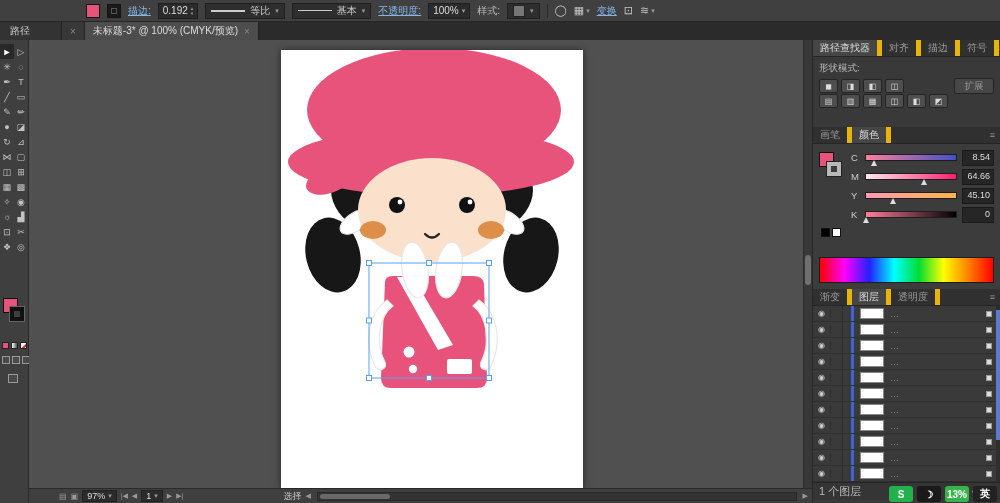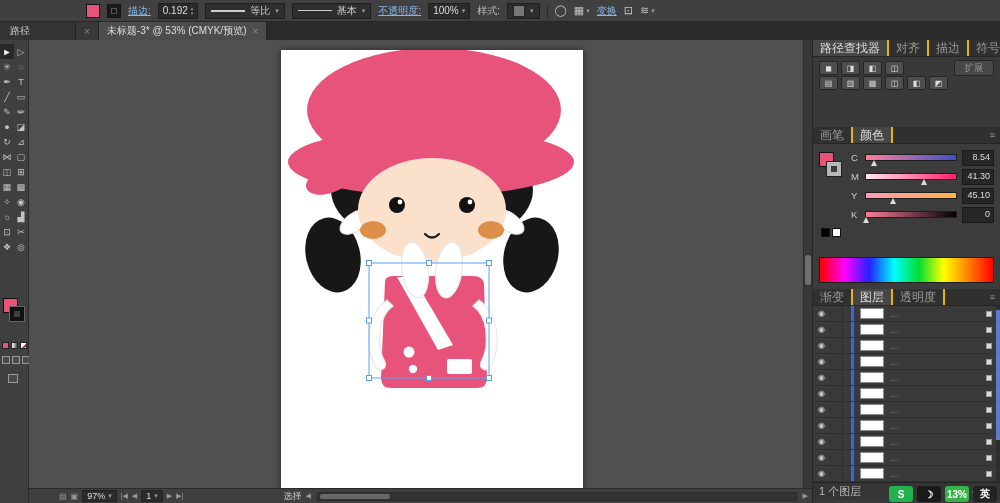--- a/index.html
+++ b/index.html
@@ -21,21 +21,21 @@
   .dropdown{background:#2e2e2e;border:1px solid #1f1f1f;height:16px;display:inline-flex;align-items:center;gap:5px;padding:0 5px;font-size:10px;color:#ccc}
   .linegfx{width:34px;height:2px;background:#ccc;display:inline-block}
   .linegfx.thin{height:1px}
   .caret{font-size:7px;color:#999}
   .tb-icon{color:#c2c2c2;font-size:11px;display:inline-flex;align-items:center;gap:2px}
   .mini-swatch{width:12px;height:12px;background:#777;border:1px solid #222;display:inline-block}
   .sep{width:1px;height:14px;background:#2a2a2a}
 
   
   .tabrow{position:absolute;left:0;top:22px;width:100%;height:18px;background:#2b2b2b;display:flex;align-items:stretch}
-  .path-label{width:76px;background:#333;border-right:1px solid #222;display:flex;align-items:center;padding-left:10px;font-size:10px;color:#ccc}
+  .path-label{width:62px;background:#333;border-right:1px solid #222;display:flex;align-items:center;padding-left:10px;font-size:10px;color:#ccc}
   .doc-tab{display:flex;align-items:center;gap:6px;padding:0 8px;font-size:10px;color:#9f9f9f;background:#383838;border-right:1px solid #222;white-space:nowrap;overflow:hidden;max-width:340px}
   .doc-tab.active{background:#4d4d4d;color:#ddd}
   .doc-tab .close{color:#888;font-size:10px}
 
   
   .toolbar{position:absolute;left:0;top:40px;width:29px;bottom:0;background:#3f3f3f;border-right:1px solid #2a2a2a}
   .tools-grid{display:grid;grid-template-columns:14px 14px;justify-content:center;padding-top:4px}
   .tool-cell{height:15px;display:flex;align-items:center;justify-content:center;font-size:9px;color:#c2c2c2;cursor:pointer}
   .tool-cell.active{background:#282828;color:#fff}
   .swatch-area{margin-top:44px;position:relative;height:110px}
@@ -60,21 +60,21 @@
   svg .c-hair{fill:var(--hair)}
   svg .c-skin{fill:var(--skin)}
   svg .c-cheek{fill:var(--cheek)}
   svg .c-white{fill:#fff;stroke:#e8e8e8;stroke-width:1.2}
   svg .c-selrect{fill:none;stroke:var(--sel);stroke-width:1}
   svg .handle{fill:#fff;stroke:var(--sel);stroke-width:1}
 
   
   .rightdock{position:absolute;right:0;top:40px;width:188px;bottom:0;background:#393939;border-left:1px solid #262626;font-size:10px;display:flex;flex-direction:column}
   .panel-tabs{display:flex;height:17px;background:#303030;border-bottom:1px solid #262626;align-items:stretch;flex:none}
-  .panel-tab{padding:8px 7px;display:flex;align-items:center;color:#999;font-size:12px;border-right:2px solid #eab308;white-space:nowrap;cursor:pointer}
+  .panel-tab{padding:8px 7px;display:flex;align-items:center;color:#999;font-size:10px;border-right:5px solid #eab308;white-space:nowrap;cursor:pointer}
   .panel-tab.active{background:#464646;color:#ddd}
   .menu-glyph{margin-left:auto;padding-right:5px;color:#999;display:flex;align-items:center;font-size:9px}
   .pf-section{height:70px;padding:3px 6px;flex:none}
   .pf-label{color:#bbb;font-size:9.5px;margin:2px 0 3px}
   .btnrow{display:flex;align-items:center;gap:3px}
   .icon-btn{width:19px;height:14px;background:#4e4e4e;border:1px solid #242424;border-radius:2px;display:inline-flex;align-items:center;justify-content:center;font-size:8px;color:#ddd;cursor:pointer}
   .expand-btn{margin-left:auto;width:40px;height:16px;background:#474747;border:1px solid #242424;border-radius:2px;color:#9a9a9a;font-size:9.5px;display:flex;align-items:center;justify-content:center;cursor:pointer}
   .color-panel{height:145px;padding:6px;display:flex;flex-direction:column;flex:none;background:#3c3c3c}
   .color-main{display:flex;gap:6px}
   .swatch-stack{position:relative;width:26px;height:30px;flex:none}
@@ -172,21 +172,21 @@
         <span class="caret">▾</span>
     </span>
   </div>
 
   <div class="tabrow">
     <div class="path-label">路径</div>
     <div class="doc-tab">
       <span class="close">×</span>
     </div>
     <div class="doc-tab active">
-      <span>未标题-3* @ 53% (CMYK/预览)</span>
+      <span>未标题-3* @ 100% (CMYK/预览)</span>
       <span class="close">×</span>
     </div>
   </div>
 
   <div class="toolbar">
     <div class="tools-grid">
         <div class="tool-cell active">►</div>
         <div class="tool-cell">▷</div>
         <div class="tool-cell">✳</div>
         <div class="tool-cell">◌</div>
@@ -292,20 +292,21 @@
 
   <div class="rightdock">
     <div class="panel-tabs">
         <div class="panel-tab active">路径查找器</div>
         <div class="panel-tab">对齐</div>
         <div class="panel-tab">描边</div>
         <div class="panel-tab">符号</div>
         <span class="menu-glyph">≡</span>
       </div>
     <div class="pf-section">
+      <div class="pf-label">形状模式:</div>
       <div class="btnrow">
         <span class="icon-btn">◼</span>
           <span class="icon-btn">◨</span>
           <span class="icon-btn">◧</span>
           <span class="icon-btn">◫</span>
           <span class="expand-btn" style="order:99">扩展</span>
       </div>
       <div class="btnrow">
           <span class="icon-btn">▤</span>
           <span class="icon-btn">▥</span>
@@ -332,21 +333,21 @@
               <div class="track ch-C">
                 <div class="slider-thumb" style="left: 8.54%;"></div>
               </div>
               <span class="val">8.54</span>
             </div>
             <div class="cmyk-row">
               <span class="ch">M</span>
               <div class="track ch-M">
                 <div class="slider-thumb" style="left: 64.66%;"></div>
               </div>
-              <span class="val">41.30</span>
+              <span class="val">64.66</span>
             </div>
             <div class="cmyk-row">
               <span class="ch">Y</span>
               <div class="track ch-Y">
                 <div class="slider-thumb" style="left: 30.06%;"></div>
               </div>
               <span class="val">45.10</span>
             </div>
             <div class="cmyk-row">
               <span class="ch">K</span>

